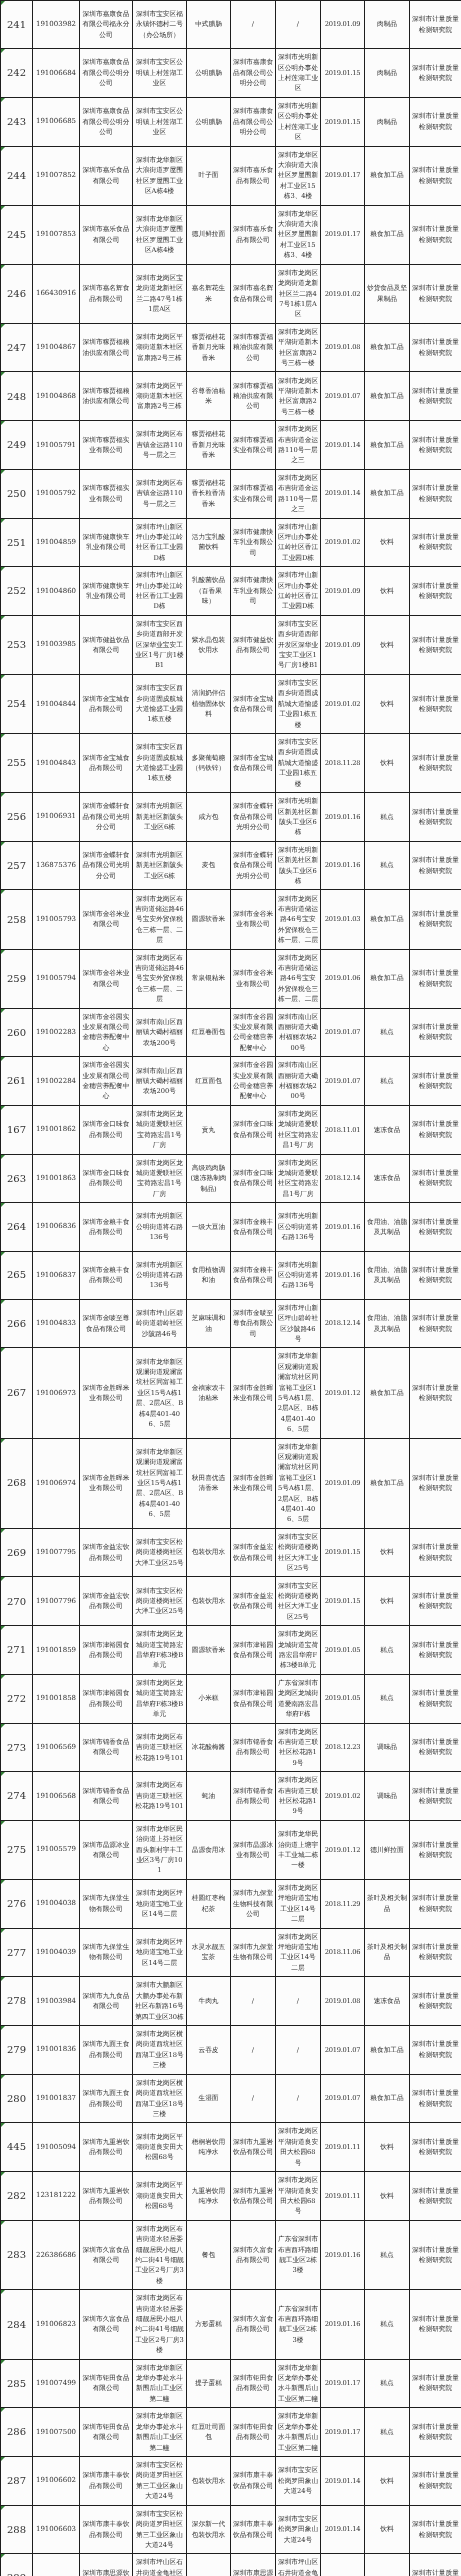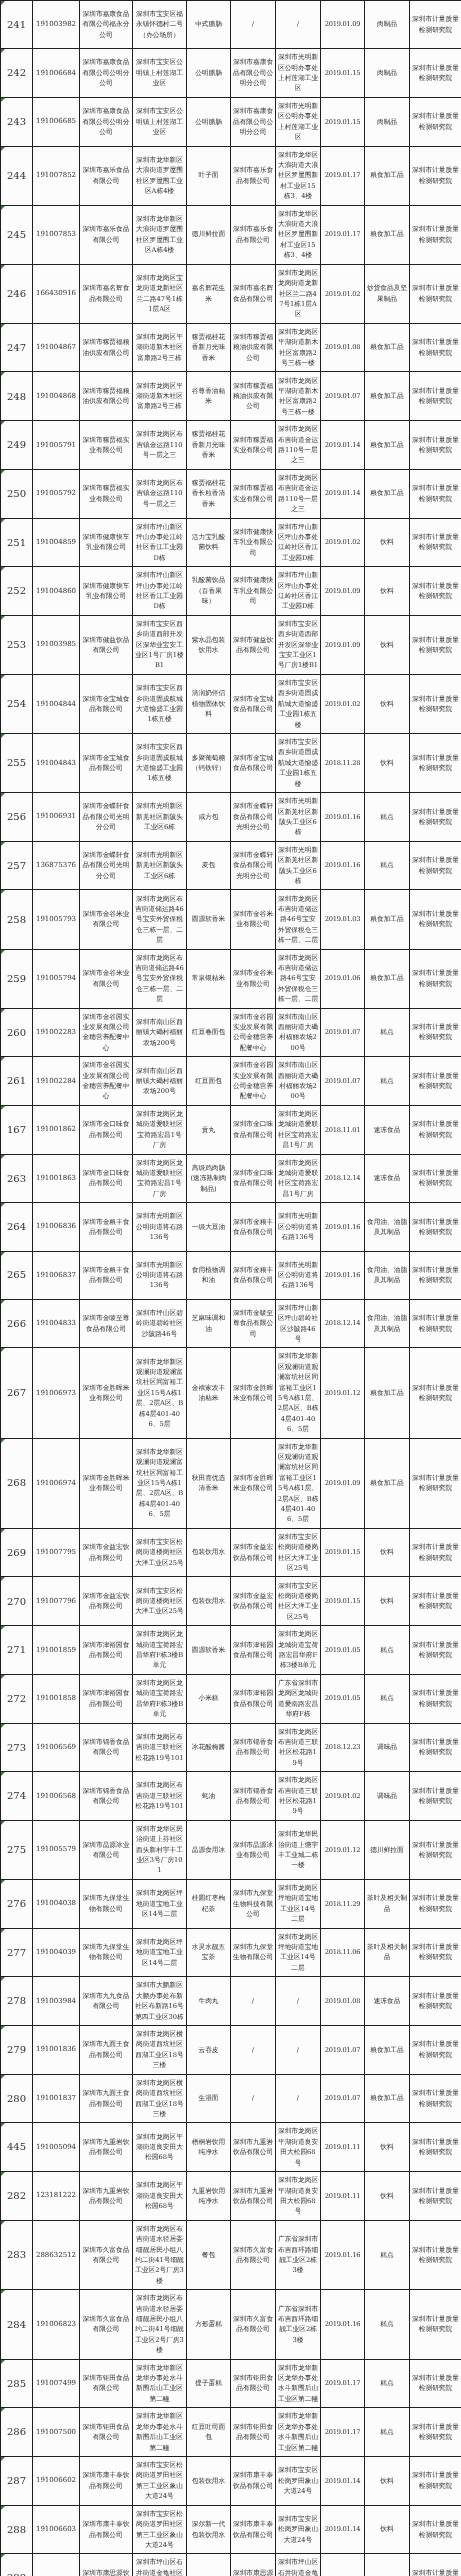--- a/index.html
+++ b/index.html
@@ -542,21 +542,21 @@
           <td><span>深圳市龙岗区平湖街道良安田大松园68号</span></td>
           <td><span>九重岩饮用纯净水</span></td>
           <td><span>深圳市九重岩饮品有限公司</span></td>
           <td><span>深圳市龙岗区平湖街道良安田大松园68号</span></td>
           <td class="c-date"><span>2019.01.11</span></td>
           <td><span>饮料</span></td>
           <td><span>深圳市计量质量检测研究院</span></td>
         </tr>
         <tr>
           <td class="c-seq"><span class="tri"></span><span>283</span></td>
-          <td class="c-id"><span>288632512</span></td>
+          <td class="c-id"><span>226386686</span></td>
           <td><span>深圳市久富食品有限公司</span></td>
           <td><span>深圳市龙岗区布吉街道水径居委细靓居民小组八约二街41号细靓工业区2号厂房3楼</span></td>
           <td><span>餐包</span></td>
           <td><span>深圳市久富食品有限公司</span></td>
           <td><span>广东省深圳市布吉西环路细靓工业区2栋3楼</span></td>
           <td class="c-date"><span>2019.01.16</span></td>
           <td><span>糕点</span></td>
           <td><span>深圳市计量质量检测研究院</span></td>
         </tr>
         <tr>

